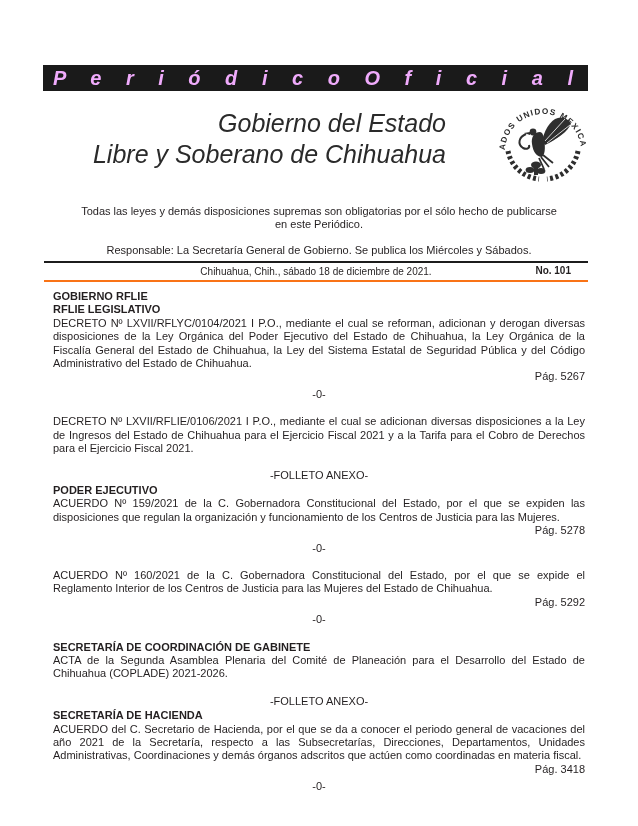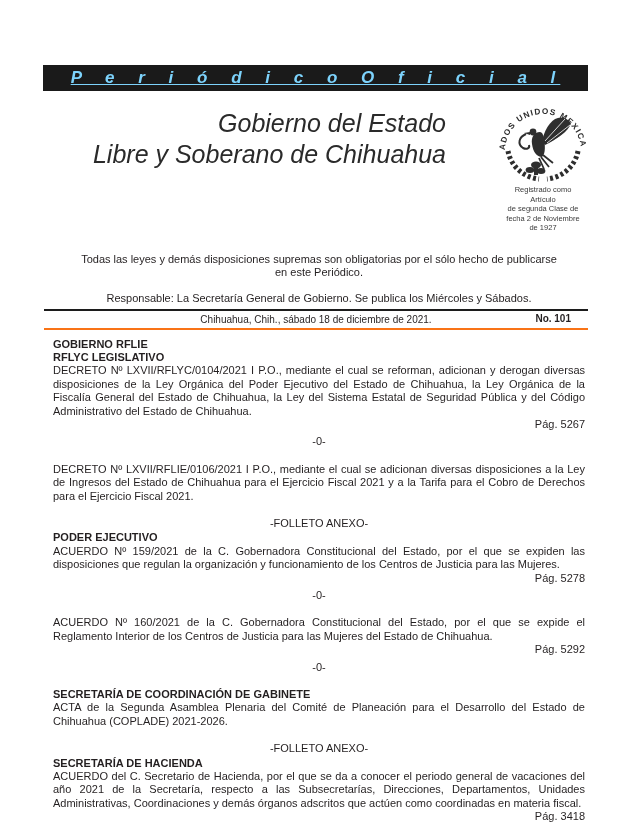--- a/index.html
+++ b/index.html
@@ -6,22 +6,22 @@
   .page {
     position:relative; width:638px; height:826px; background:#ffffff;
     font-family:"Liberation Sans", sans-serif; color:#231f20; overflow:hidden;
   }
   
   .banner {
     margin:65px 50px 0 43px; height:26px; background:#1a1a1a;
     display:flex; align-items:center; justify-content:center;
   }
   .banner-title {
-    color:#7dd3fc; font-style:italic; font-weight:bold; font-size:17px;
-    letter-spacing:5px; word-spacing:9px;text-decoration:underline;
+    color:#f0abfc; font-style:italic; font-weight:bold; font-size:20px;
+    letter-spacing:5px; word-spacing:9px;
   }
   
   .masthead { display:flex; margin:4px 44px 16px 43px; }
   .mh-title {
     flex:1; text-align:right; font-style:italic; font-size:25px;
     line-height:31px; padding-top:13px; padding-right:46px;
     white-space:nowrap; color:#2a2a2a;
   }
   .seal-col { width:102px; text-align:center; }
   .seal-svg { width:96px; height:86px; display:block; margin:4px auto 0; }
@@ -80,47 +80,40 @@
 
         <path d="M 31,35 C 24,38 22,45 28,49 C 32,51 35,49 34,46" fill="none" stroke="#2e2e2e" stroke-width="2"></path>
 
         <path d="M 48,56 L 58,64 M 46,58 L 54,68 M 44,59 L 49,70" stroke="#2e2e2e" stroke-width="1.8" fill="none"></path>
 
         <ellipse cx="41" cy="66" rx="5" ry="3.4" fill="#2e2e2e"></ellipse>
         <ellipse cx="35" cy="71" rx="4.4" ry="3" fill="#2e2e2e"></ellipse>
         <ellipse cx="46" cy="72" rx="4.4" ry="3" fill="#2e2e2e"></ellipse>
         <rect x="39" y="66" width="4" height="10" fill="#2e2e2e"></rect>
       </svg>
-      <div class="seal-caption">
-        <div>Registrado como</div>
-        <div>Artículo</div>
-        <div>de segunda Clase de</div>
-        <div>fecha 2 de Noviembre</div>
-        <div>de 1927</div>
-      </div>
     </div>
   </div>
 
   <div class="slogan">
     <div>Todas las leyes y demás disposiciones supremas son obligatorias por el sólo hecho de publicarse</div>
     <div>en este Periódico.</div>
   </div>
 
   <div class="responsible">Responsable: La Secretaría General de Gobierno. Se publica los Miércoles y Sábados.</div>
 
   <div class="datebar">
     <span>Chihuahua, Chih., sábado 18 de diciembre de 2021.</span>
     <span class="issue-no">No. 101</span>
   </div>
 
   <div class="toc">
 
     <div class="toc-section">
       <div class="toc-head">GOBIERNO RFLIE</div>
-      <div class="toc-head">RFLYC LEGISLATIVO</div>
+      <div class="toc-head">RFLIE LEGISLATIVO</div>
       <div class="toc-para">DECRETO Nº LXVII/RFLYC/0104/2021 I P.O., mediante el cual se reforman, adicionan y derogan diversas disposiciones de la Ley Orgánica del Poder Ejecutivo del Estado de Chihuahua, la Ley Orgánica de la Fiscalía General del Estado de Chihuahua, la Ley del Sistema Estatal de Seguridad Pública y del Código Administrativo del Estado de Chihuahua.</div>
       <div class="toc-page">Pág. 5267</div>
       <div class="toc-sep">-0-</div>
     </div>
 
     <div class="toc-section">
       <div class="toc-para">DECRETO Nº LXVII/RFLIE/0106/2021 I P.O., mediante el cual se adicionan diversas disposiciones a la Ley de Ingresos del Estado de Chihuahua para el Ejercicio Fiscal 2021 y a la Tarifa para el Cobro de Derechos para el Ejercicio Fiscal 2021.</div>
       <div class="toc-sep folleto">-FOLLETO ANEXO-</div>
     </div>
 

